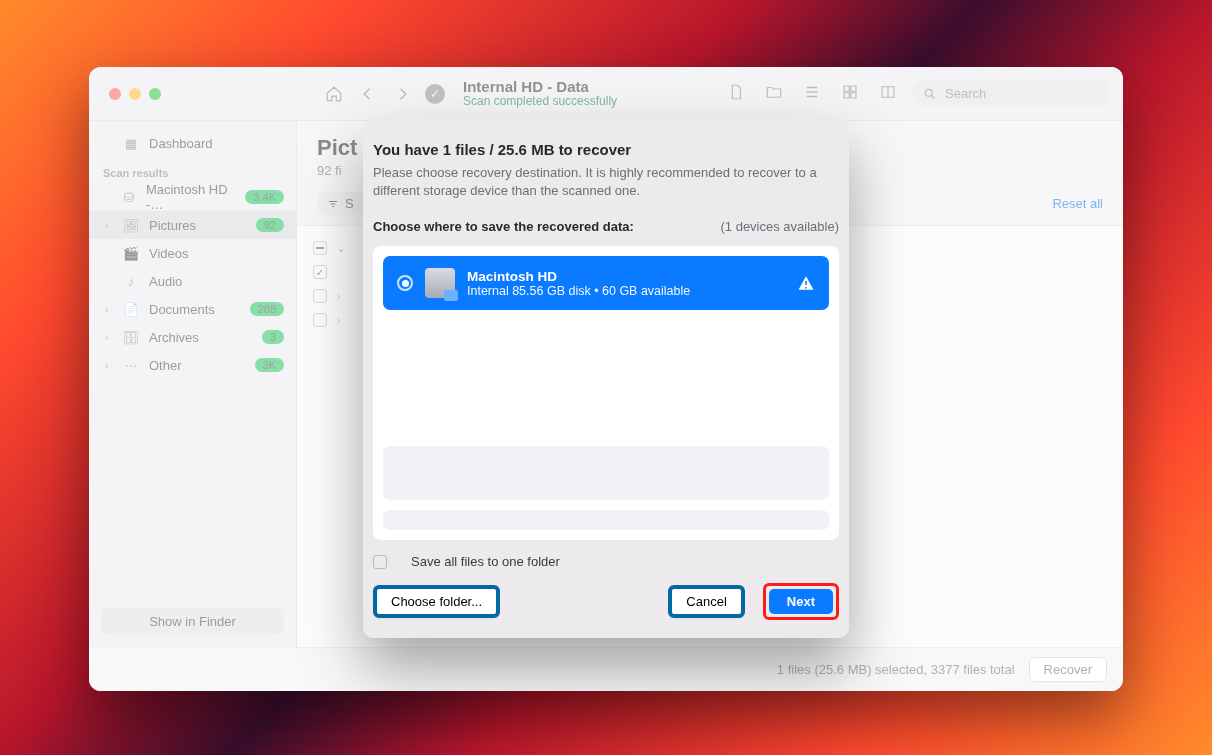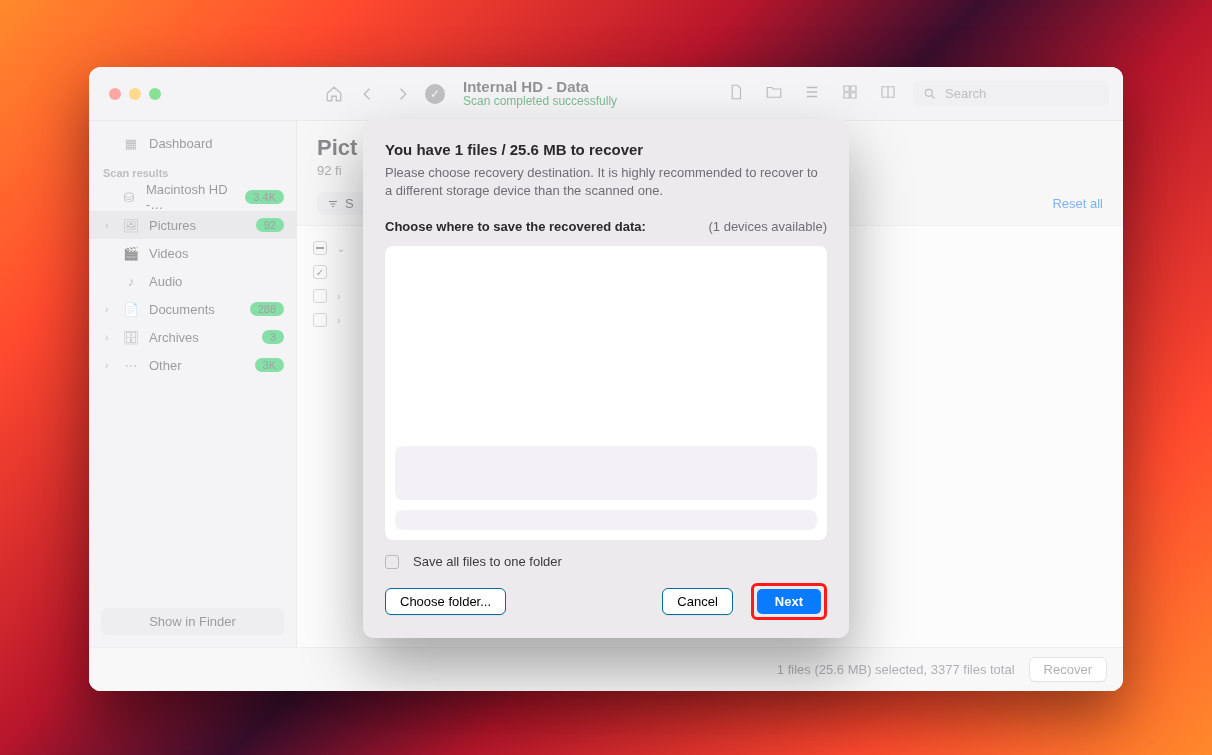--- a/index.html
+++ b/index.html
@@ -67,39 +67,39 @@
   .fname{font-weight:700;font-size:15px;margin-bottom:4px}
   .meta{color:#7a787e;font-size:13px}
   .meta2{color:#5a595e;font-size:13px;margin-top:4px}
   .pathh{font-weight:700;margin-top:20px;font-size:13px}
   .pathv{color:#7a787e;font-size:13px;margin-top:2px;white-space:nowrap;overflow:hidden;text-overflow:ellipsis}
 
   .footer{height:44px;border-top:1px solid #e2e0e4;display:flex;align-items:center;justify-content:flex-end;gap:14px;padding:0 16px;font-size:13px;color:#6f6e73;background:#f4f3f5;z-index:1}
   .footer .btn{background:#fff;border:1px solid #cfcdd2;border-radius:6px;padding:4px 14px;box-shadow:0 1px 0 rgba(0,0,0,.04)}
 
   
-  .dialog{position:absolute;left:363px;top:119px;width:486px;height:519px;background:#eceaed;border-radius:10px;box-shadow:0 30px 60px rgba(0,0,0,.35);z-index:5;display:flex;flex-direction:column;padding:22px 22px 18px}
+  .dialog{position:absolute;left:363px;top:119px;width:486px;height:519px;background:#eceaed;border-radius:10px;box-shadow:0 30px 60px rgba(0,0,0,.35);z-index:5;display:flex;flex-direction:column;padding:22px 10px 18px}
   .dlg-title{font-weight:700;font-size:15px;color:#2a292c}
   .dlg-desc{font-size:13px;color:#6f6e73;margin-top:6px;line-height:1.35}
   .dlg-row{display:flex;align-items:baseline;margin-top:20px;font-size:13px}
   .dlg-row .l{font-weight:700;color:#2a292c}
   .dlg-row .r{margin-left:auto;color:#6f6e73}
   .dev-list{margin-top:12px;background:#fff;border-radius:8px;flex:1;padding:10px;overflow:hidden;display:flex;flex-direction:column;gap:10px}
   .dev{background:#0a7aff;border-radius:7px;padding:12px 14px;display:flex;align-items:center;gap:12px;color:#fff}
   .radio{width:16px;height:16px;border-radius:50%;border:2px solid #cfe2ff;display:flex;align-items:center;justify-content:center}
   .radio::after{content:"";width:7px;height:7px;border-radius:50%;background:#fff}
   .hdd{width:30px;height:30px;background:linear-gradient(180deg,#d8dce1,#a7adb4);border-radius:4px;position:relative}
   .hdd::after{content:"";position:absolute;right:-3px;bottom:-3px;width:14px;height:11px;background:#6bb1ff;border-radius:2px}
   .devtxt .n{font-weight:700;font-size:13.5px}
   .devtxt .s{font-size:12.5px;opacity:.94}
   .warn{margin-left:auto;color:#fff}
   .ghost{height:54px;background:#f3f1f5;border-radius:7px}
-  .saverow{display:flex;align-items:center;gap:14px;margin-top:14px;font-size:13px;color:#3a3a3c}
+  .saverow{display:flex;align-items:center;gap:24px;margin-top:14px;font-size:13px;color:#3a3a3c}
   .dlg-foot{display:flex;align-items:center;gap:10px;margin-top:14px}
-  .macbtn{background:#fff;border:1px solid #0369a1;border-radius:6px;padding:5px 14px;font-size:13px;box-shadow:0 1px 0 rgba(0,0,0,.04)}
+  .macbtn{background:#fff;border:4px solid #0369a1;border-radius:6px;padding:5px 14px;font-size:13px;box-shadow:0 1px 0 rgba(0,0,0,.04)}
   .nexthl{margin-left:8px;padding:3px;border:3px solid #ff1a1a;border-radius:6px}
   .nextbtn{background:#0a7aff;color:#fff;border:none;border-radius:5px;padding:5px 18px;font-size:13px;font-weight:600}
 
   svg{display:block}
 </style>
 </head>
 <body>
 
 <div class="window">
 
@@ -271,20 +271,33 @@
 <div class="dialog">
   <div class="dlg-title">You have 1 files / 25.6 MB to recover</div>
   <div class="dlg-desc">Please choose recovery destination. It is highly recommended to recover to a different storage device than the scanned one.</div>
 
   <div class="dlg-row">
     <span class="l">Choose where to save the recovered data:</span>
     <span class="r">(1 devices available)</span>
   </div>
 
   <div class="dev-list">
+    <div class="dev">
+      <span class="radio"></span>
+      <span class="hdd"></span>
+      <div class="devtxt">
+        <div class="n">Macintosh HD</div>
+        <div class="s">Internal 85.56 GB disk • 60 GB available</div>
+      </div>
+      <span class="warn">
+        <svg viewBox="0 0 24 24" width="18" height="18">
+            <path fill="#fff" d="M12 3 2 21h20Zm0 6a1 1 0 0 1 1 1v4a1 1 0 0 1-2 0v-4a1 1 0 0 1 1-1Zm0 8.2a1.2 1.2 0 1 1 0 2.4 1.2 1.2 0 0 1 0-2.4Z"></path>
+          </svg>
+      </span>
+    </div>
     <div style="flex:1"></div>
     <div class="ghost"></div>
     <div class="ghost" style="height:20px"></div>
   </div>
 
   <div class="saverow">
     <span class="ck"></span>
     <span>Save all files to one folder</span>
   </div>
 

